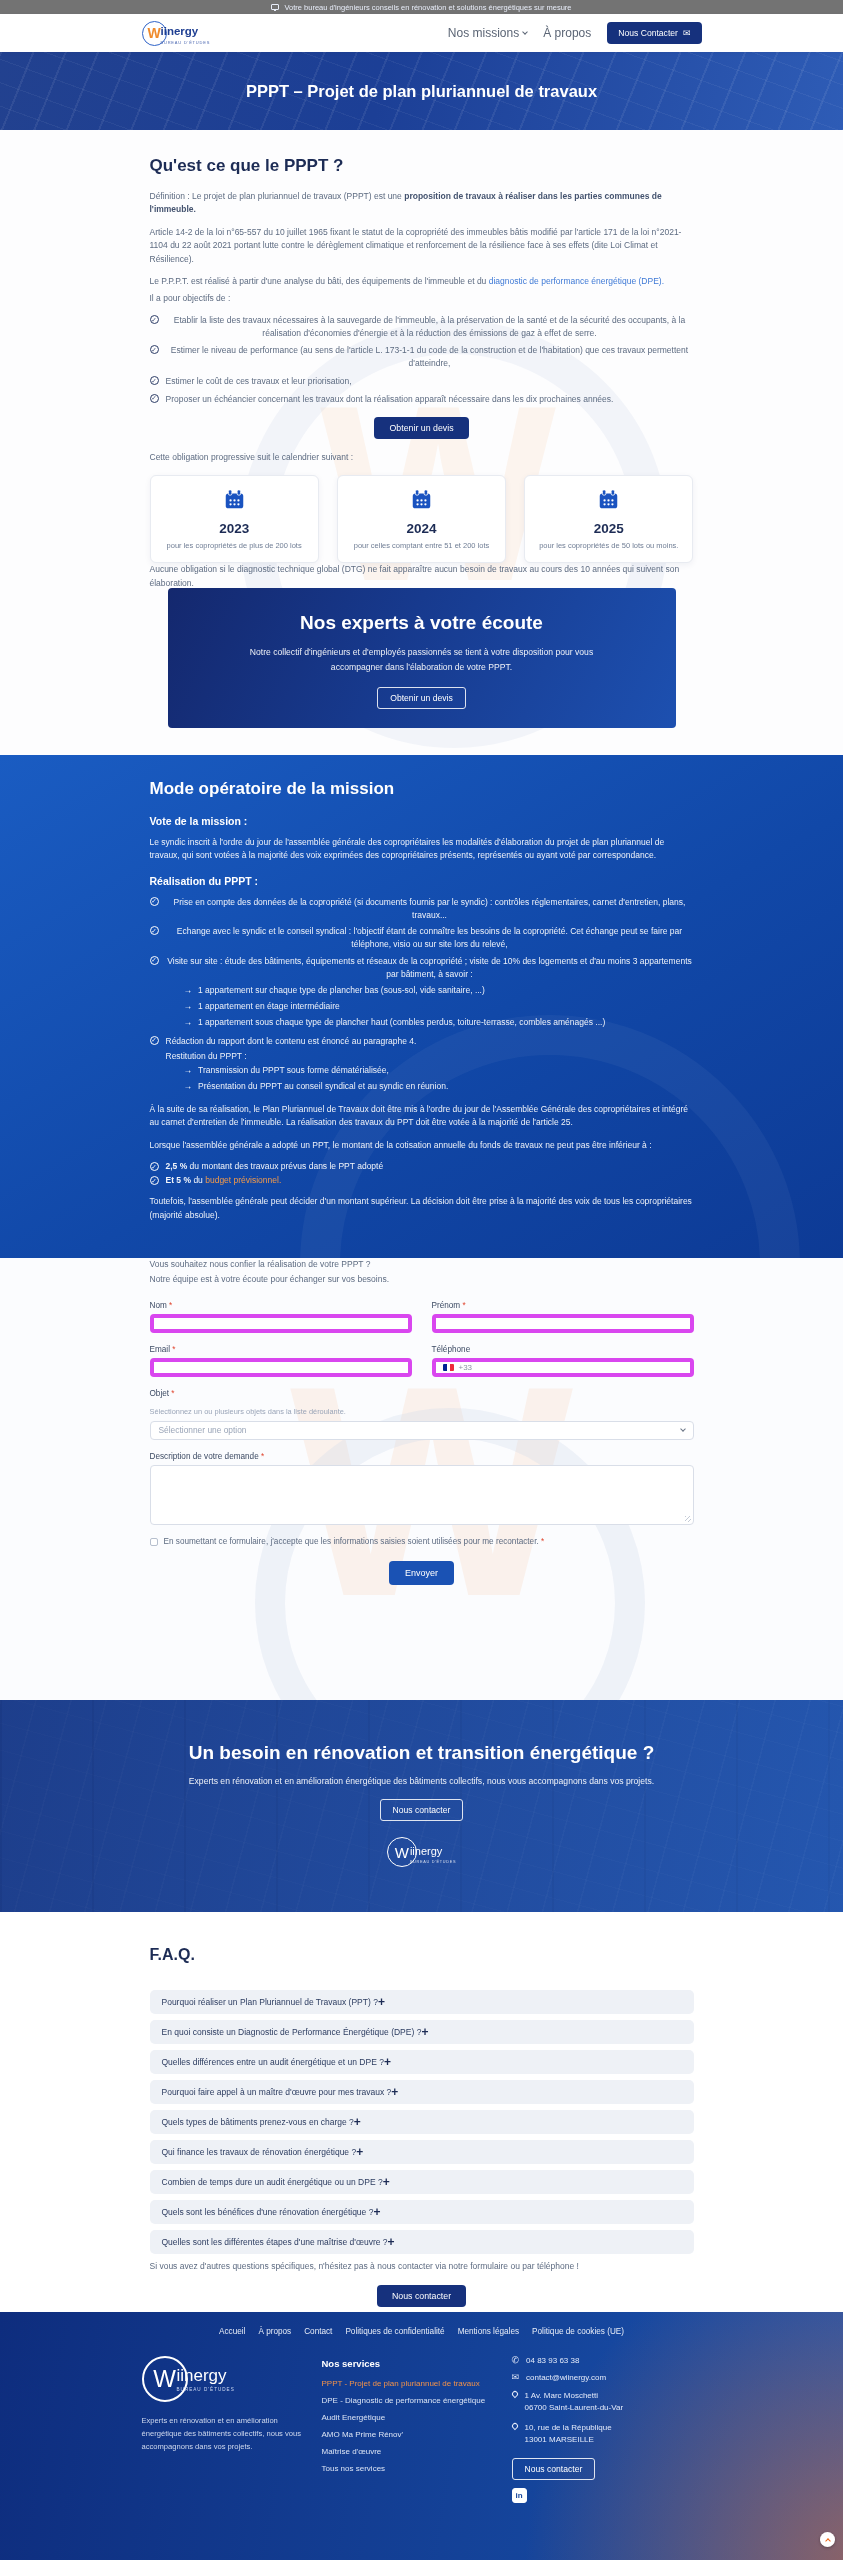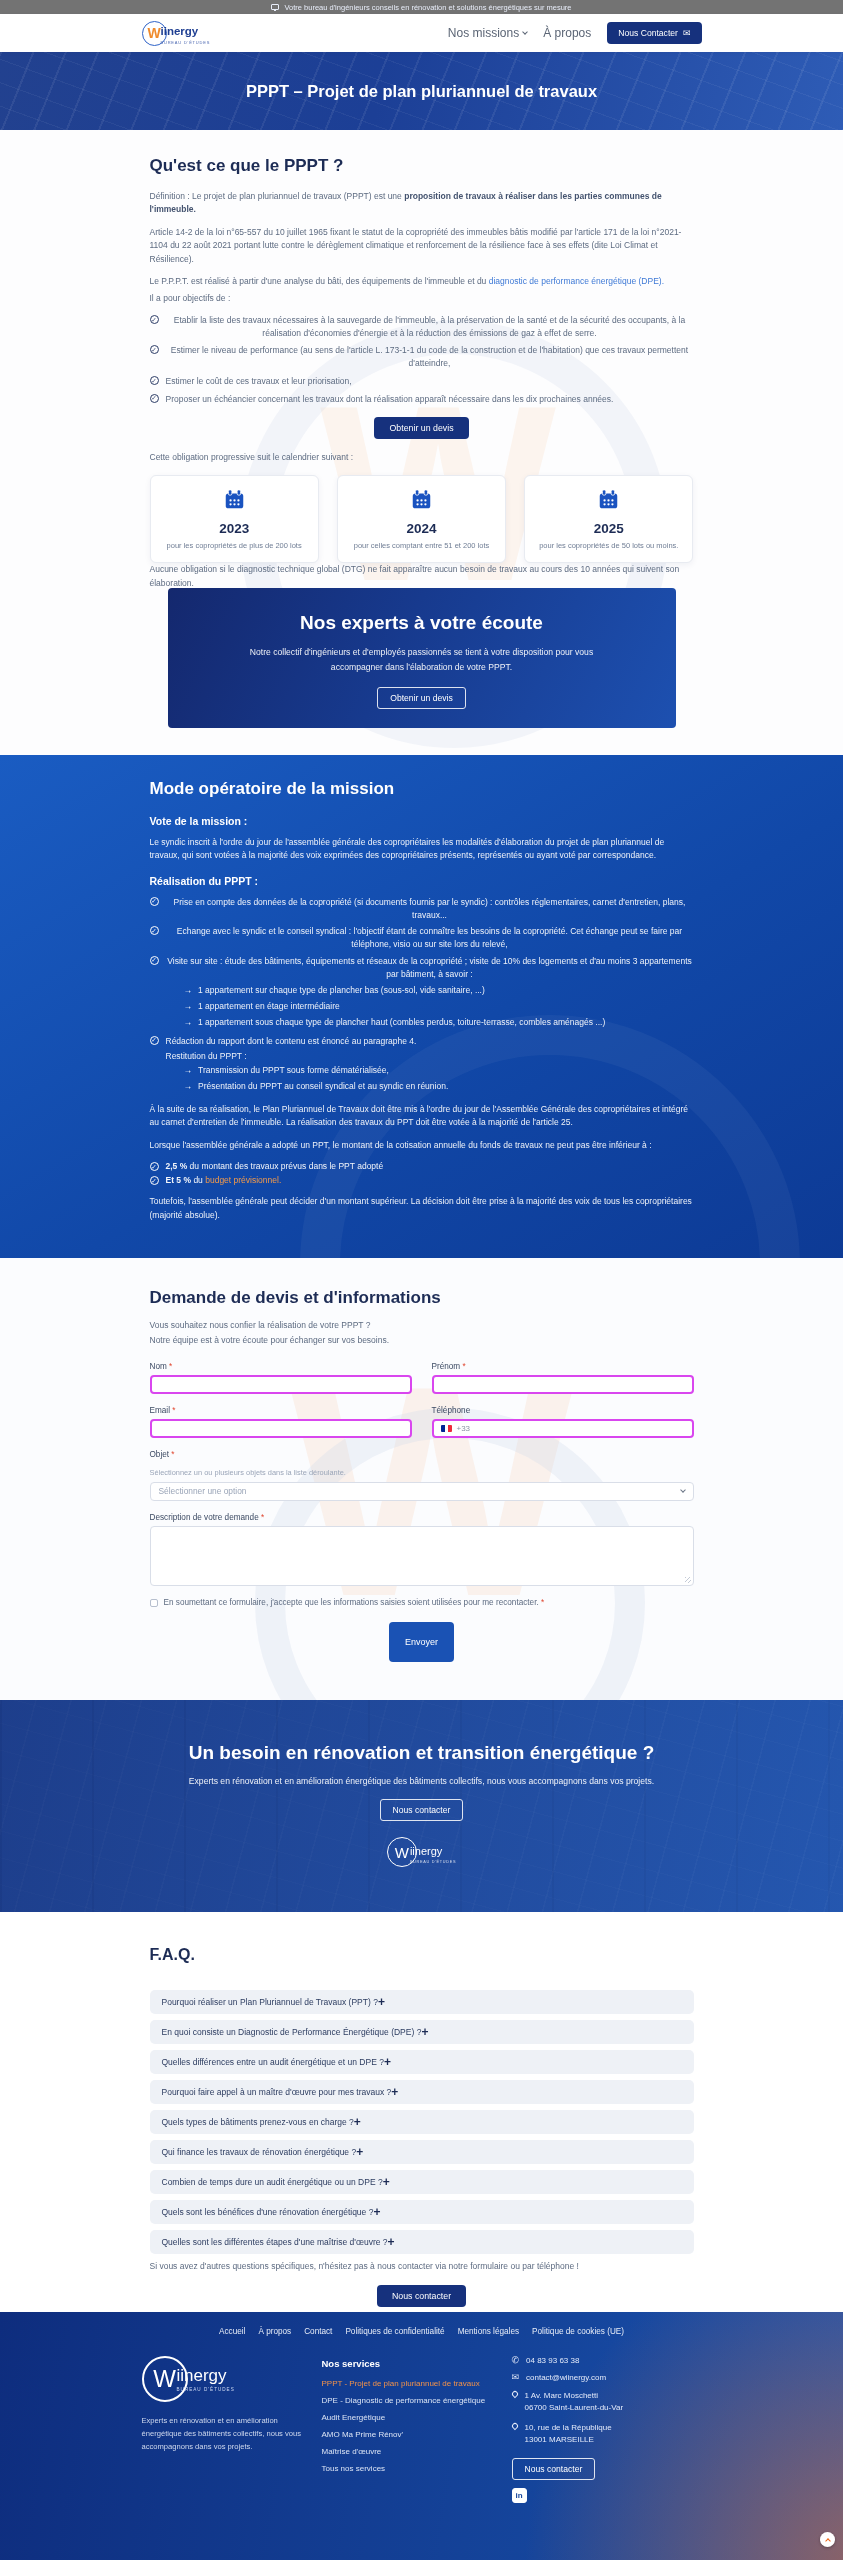--- a/index.html
+++ b/index.html
@@ -87,32 +87,32 @@
 
   
   .sec-form { height:442px; background:#fbfcfe; position:relative; overflow:hidden; }
   .sec-form:before { content:"W"; position:absolute; left:290px; top:60px; font-size:300px; font-weight:bold; color:rgba(242,150,80,.10); z-index:0; }
   .sec-form:after { content:""; position:absolute; left:255px; top:150px; width:330px; height:330px; border:30px solid rgba(205,216,234,.28); border-radius:50%; z-index:0; }
   .sec-form .sec-title { padding-top:30px; margin-bottom:11px; }
   .form-grid { display:grid; grid-template-columns:1fr 1fr; column-gap:20px; margin-top:14px; }
   .fld { margin-bottom:12px; }
   .fld label { display:block; font-size:8.2px; color:#3c4a63; margin-bottom:4px; }
   .req { color:#e0452e; }
-  .input { height:19px; width:100%; border:2px solid #d946ef; border-radius:4px; background:#fff; display:flex; align-items:center; padding:0 7px; gap:5px; }
+  .input { height:19px; width:100%; border:4px solid #d946ef; border-radius:4px; background:#fff; display:flex; align-items:center; padding:0 7px; gap:5px; }
   .flag { width:11px; height:7px; background:linear-gradient(90deg,#002395 0 33%, #fff 33% 66%, #ed2939 66% 100%); border-radius:1px; flex:0 0 auto; }
   .prefix { font-size:8px; color:#8a93a5; }
   .helper { font-size:7.4px; color:#9aa5b8; margin:1px 0 5px; }
   .selectbox { height:19px; border:1px solid #d9dee8; border-radius:4px; background:#fff; display:flex; align-items:center; justify-content:space-between; padding:0 8px; font-size:8.4px; color:#9aa5b8; cursor:pointer; }
   .selectbox .chev { border-color:#6b7687; }
   .textarea { height:60px; border:1px solid #d9dee8; border-radius:4px; background:#fff; position:relative; }
   .textarea:after { content:""; position:absolute; right:2px; bottom:2px; width:6px; height:6px;
     background:repeating-linear-gradient(135deg,#c3cad6 0 1px, transparent 1px 3px); }
   .consent { display:flex; gap:6px; align-items:flex-start; font-size:8.2px; color:#5d6b81; margin-top:12px; }
   .checkbox { flex:0 0 auto; width:8px; height:8px; border:1px solid #b6bfce; border-radius:2px; background:#fff; margin-top:1px; cursor:pointer; }
-  .btn-send { display:block; margin:15px auto 0; background:#1a52b4; color:#fff; font-size:9px; padding:15px 16px; border-radius:4px; border:none; cursor:pointer; }
+  .btn-send { display:block; margin:15px auto 0; background:#1a52b4; color:#fff; font-size:9px; padding:7px 16px; border-radius:4px; border:none; cursor:pointer; }
 
   
   .sec-cta { height:212px; text-align:center; color:#fff; position:relative; overflow:hidden;
     background:
       linear-gradient(100deg, rgba(24,54,130,.82), rgba(38,90,180,.78)),
       repeating-linear-gradient(90deg, rgba(10,25,70,.28) 0 2px, transparent 2px 92px),
       repeating-linear-gradient(105deg, rgba(255,255,255,.12) 0 1.5px, transparent 1.5px 34px),
       repeating-linear-gradient(15deg, rgba(255,255,255,.08) 0 1px, transparent 1px 26px),
       linear-gradient(90deg,#3563b6,#1f4c9e);
   }
@@ -362,21 +362,20 @@
             <span class="chk">✓</span>
             <span><b>Et 5 %</b><span> du </span><a class="orange-link">budget prévisionnel.</a></span>
           </li>
       </ul>
       <p class="small">Toutefois, l'assemblée générale peut décider d'un montant supérieur. La décision doit être prise à la majorité des voix de tous les copropriétaires (majorité absolue).</p>
     </div>
   </div>
 
   <div class="sec-form">
     <div class="container">
-      <h2 class="sec-title">Demande de devis et d'informations</h2>
       <p class="small" style="margin-bottom:2px">Vous souhaitez nous confier la réalisation de votre PPPT ?</p>
       <p class="small">Notre équipe est à votre écoute pour échanger sur vos besoins.</p>
       <div class="form-grid">
         <div class="fld">
           <label><span>Nom</span> <span class="req">*</span></label>
           <div class="input"></div>
         </div>
         <div class="fld">
           <label><span>Prénom</span> <span class="req">*</span></label>
           <div class="input"></div>

